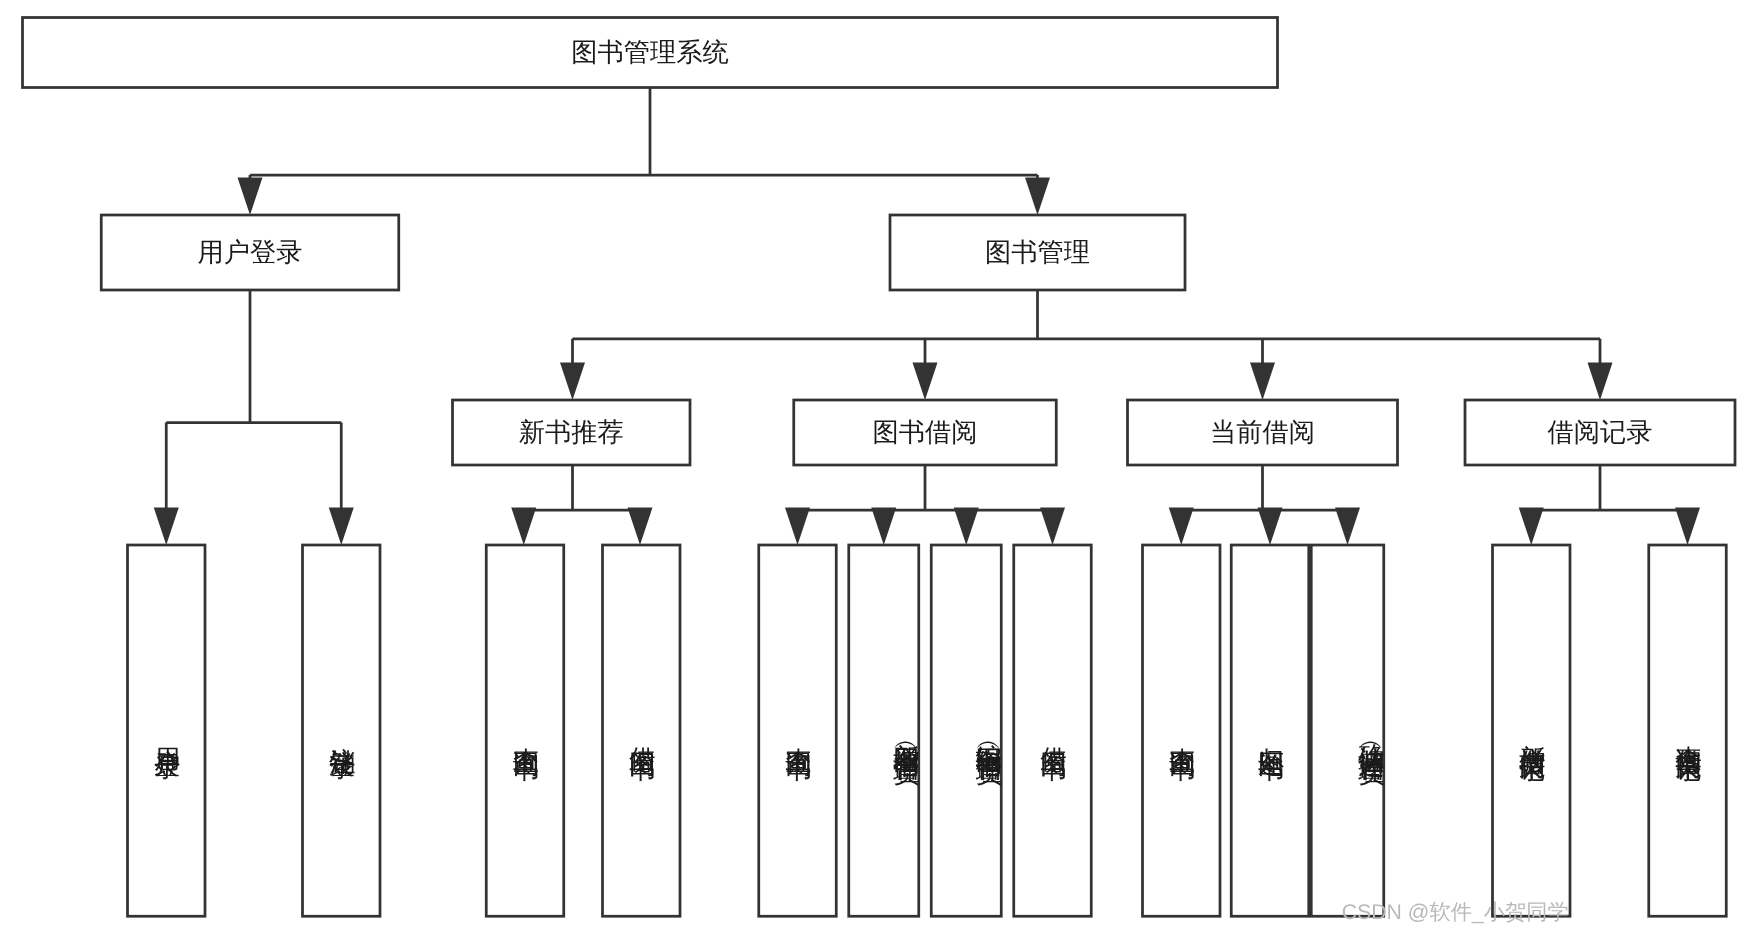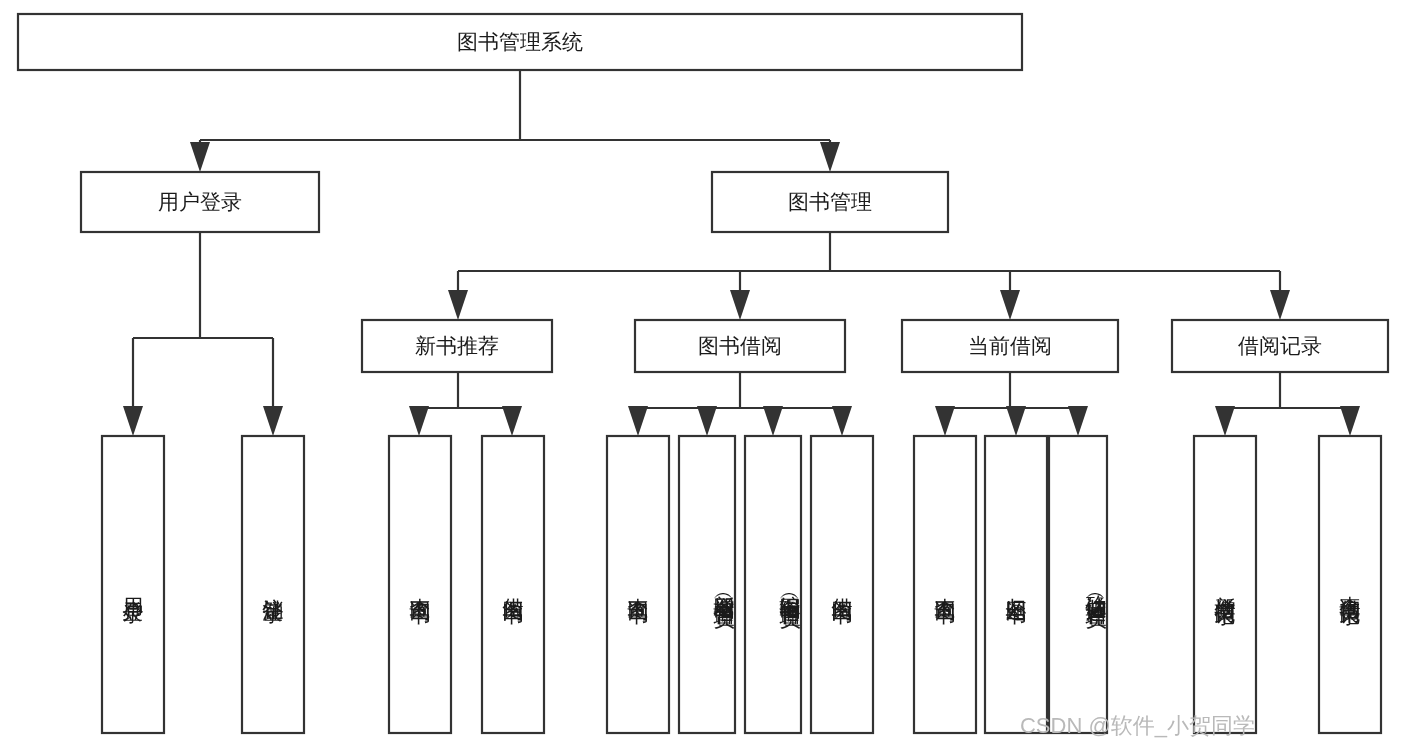--- a/index.html
+++ b/index.html
@@ -60,21 +60,21 @@
     letter-spacing: 2px;
     text-align: center;
     white-space: nowrap;
     pointer-events: none;
   }
   .watermark {
     position: absolute;
     right: 14px;
     bottom: 6px;
     font-family: "Liberation Sans", "DejaVu Sans", sans-serif;
-    font-size: 22px;
+    font-size: 17px;
     color: #b9b9b9;
     white-space: nowrap;
     user-select: none;
   }
 </style>
 </head>
 <body>
 
 <div id="diagram-root">
 

